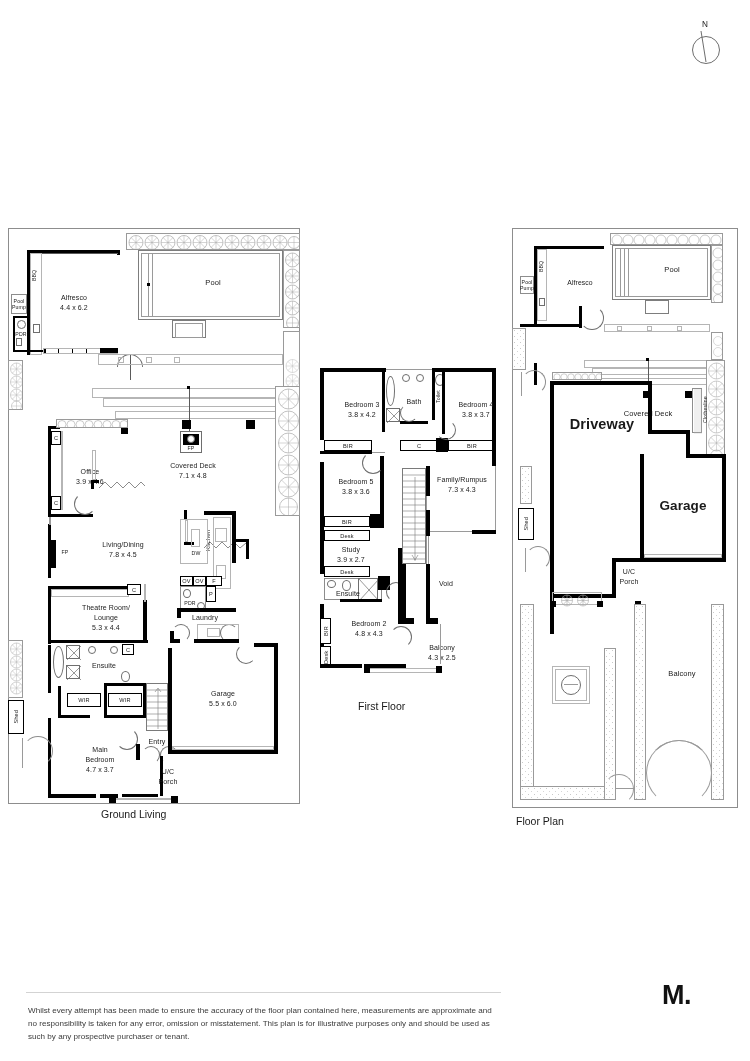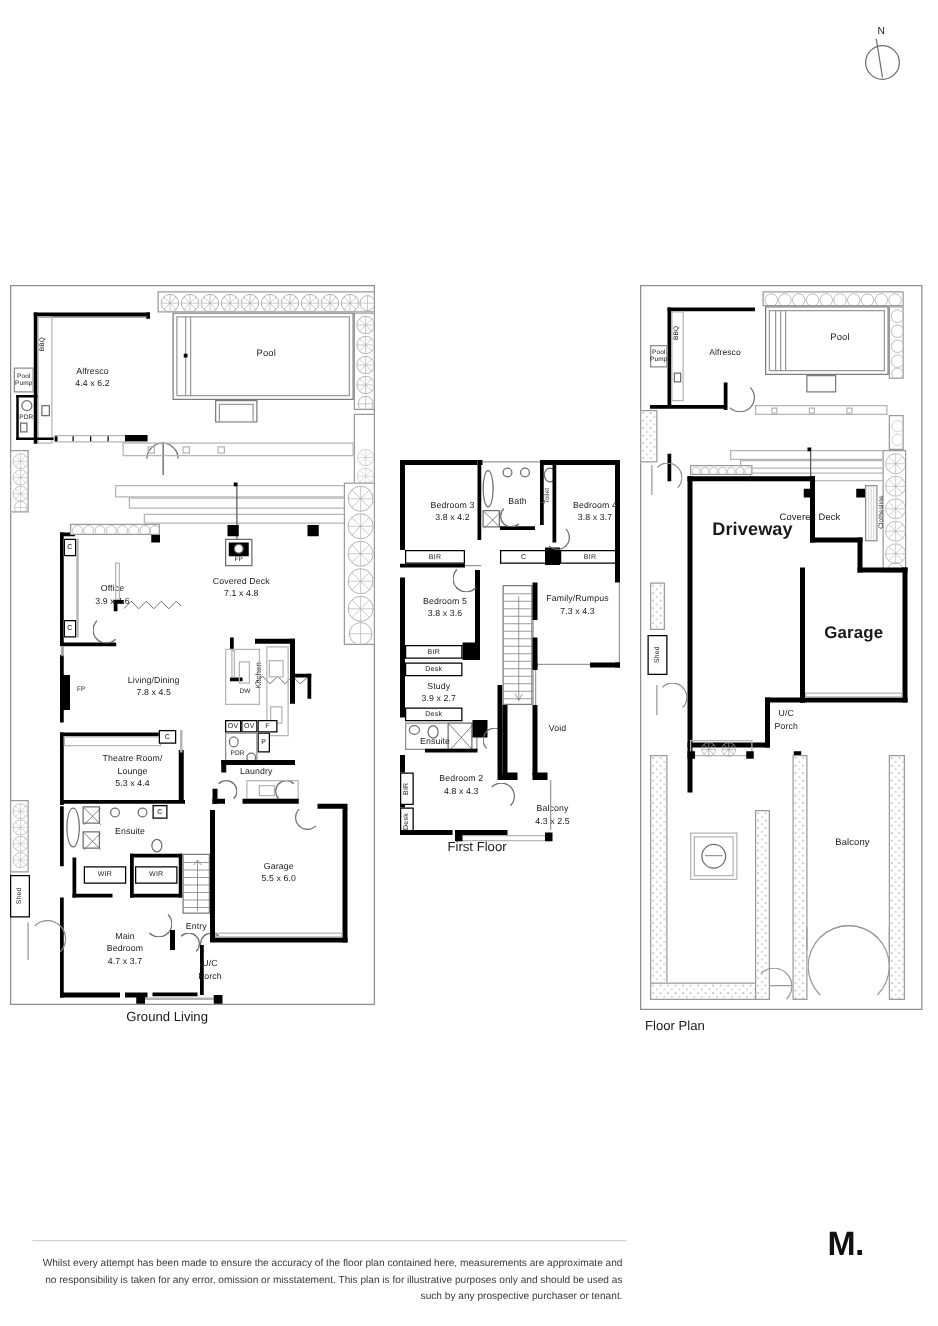--- a/index.html
+++ b/index.html
@@ -74,21 +74,21 @@
   .xbox { position:absolute; border:1px solid #6e6e6e; background:#fff; }
 
   
   #compass { position:absolute; left:684px; top:22px; width:44px; height:44px; }
 
   
   #footer { position:absolute; left:0; top:945px; width:750px; height:116px; }
   #address { position:absolute; left:28px; top:16px; font-size:16.5px; color:#1c1c1c; letter-spacing:.1px; }
   #rule { position:absolute; left:26px; top:47px; width:475px; height:1px; background:#d3d3d3; }
   #disclaimer { position:absolute; left:28px; top:59px; width:470px;
-                font-size:8.1px; line-height:1.62; color:#3a3a3a;text-align:right; }
+                font-size:8.1px; line-height:1.62; color:#3a3a3a; }
   #logo { position:absolute; left:662px; top:980px; font-size:27px; font-weight:bold;
           color:#111; letter-spacing:-0.5px; }
 </style>
 </head>
 <body>
 
 <div class="page">
 
   <div id="compass">
     <svg width="44" height="44" viewBox="0 0 44 44">
@@ -576,21 +576,21 @@
     <div class="wall" style="left:116px; top:250px; width:12px; height:6px;"></div>
 
     <div class="lbl r7" style="left:98px; top:276px; width:68px;">Balcony</div>
     <div class="lbl r7" style="left:98px; top:286px; width:68px;">4.3 x 2.5</div>
     <div class="wall-grey" style="left:130px; top:256px; width:1px; height:40px;"></div>
     <div class="outline2" style="left:56px; top:300px; width:74px; height:5px;"></div>
     <div class="wall" style="left:54px; top:298px; width:6px; height:7px;"></div>
     <div class="wall" style="left:126px; top:298px; width:6px; height:7px;"></div>
     <div class="wall" style="left:54px; top:296px; width:4px; height:6px;"></div>
 
-    <div class="plan-title" style="left:48px; top:304px;">First Floor</div>
+    <div class="plan-title" style="left:48px; top:332px;">First Floor</div>
   </div>
 
   <div class="plan" id="site" style="left:512px; top:228px; width:230px; height:610px;">
 
     <div class="outline" style="left:0; top:0; width:226px; height:580px;"></div>
 
     <div class="shrubs" style="left:98px; top:5px; width:113px; height:12px;">
       <svg width="113" height="12" viewBox="0 0 113 12">
         <g fill="none" stroke="#a8a8a8" stroke-width=".6">
           <circle cx="6" cy="6" r="5"></circle>

